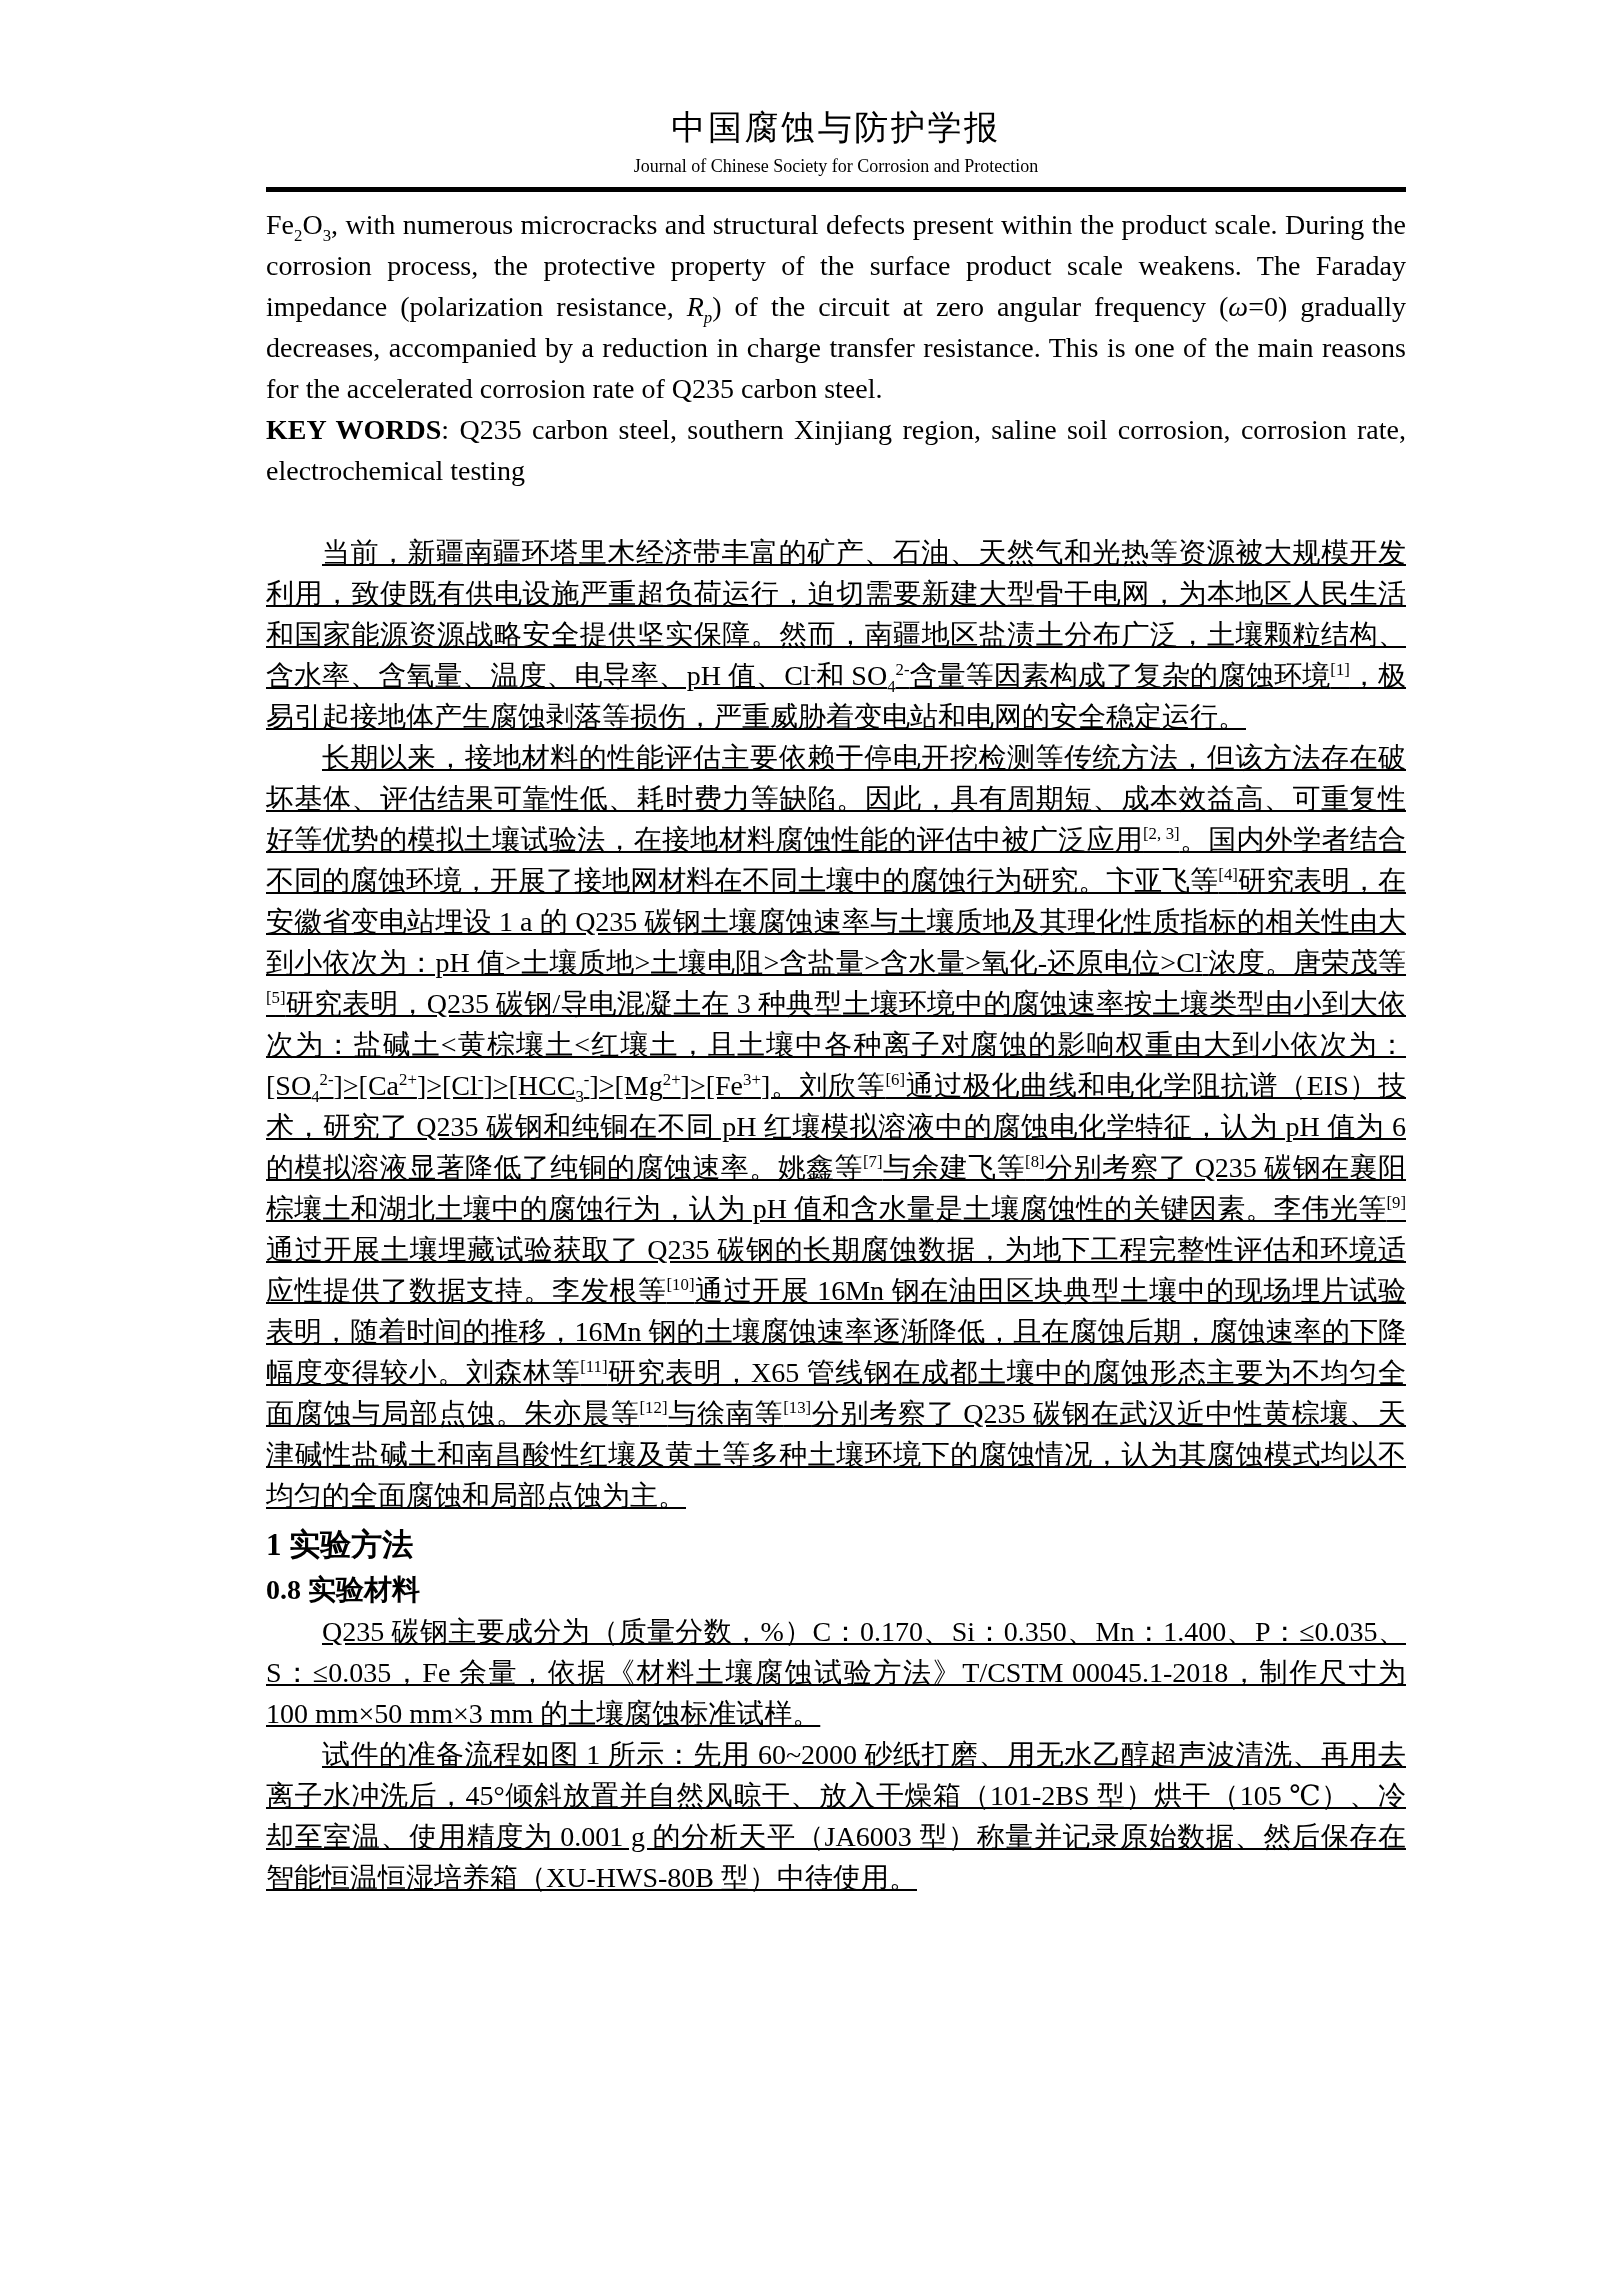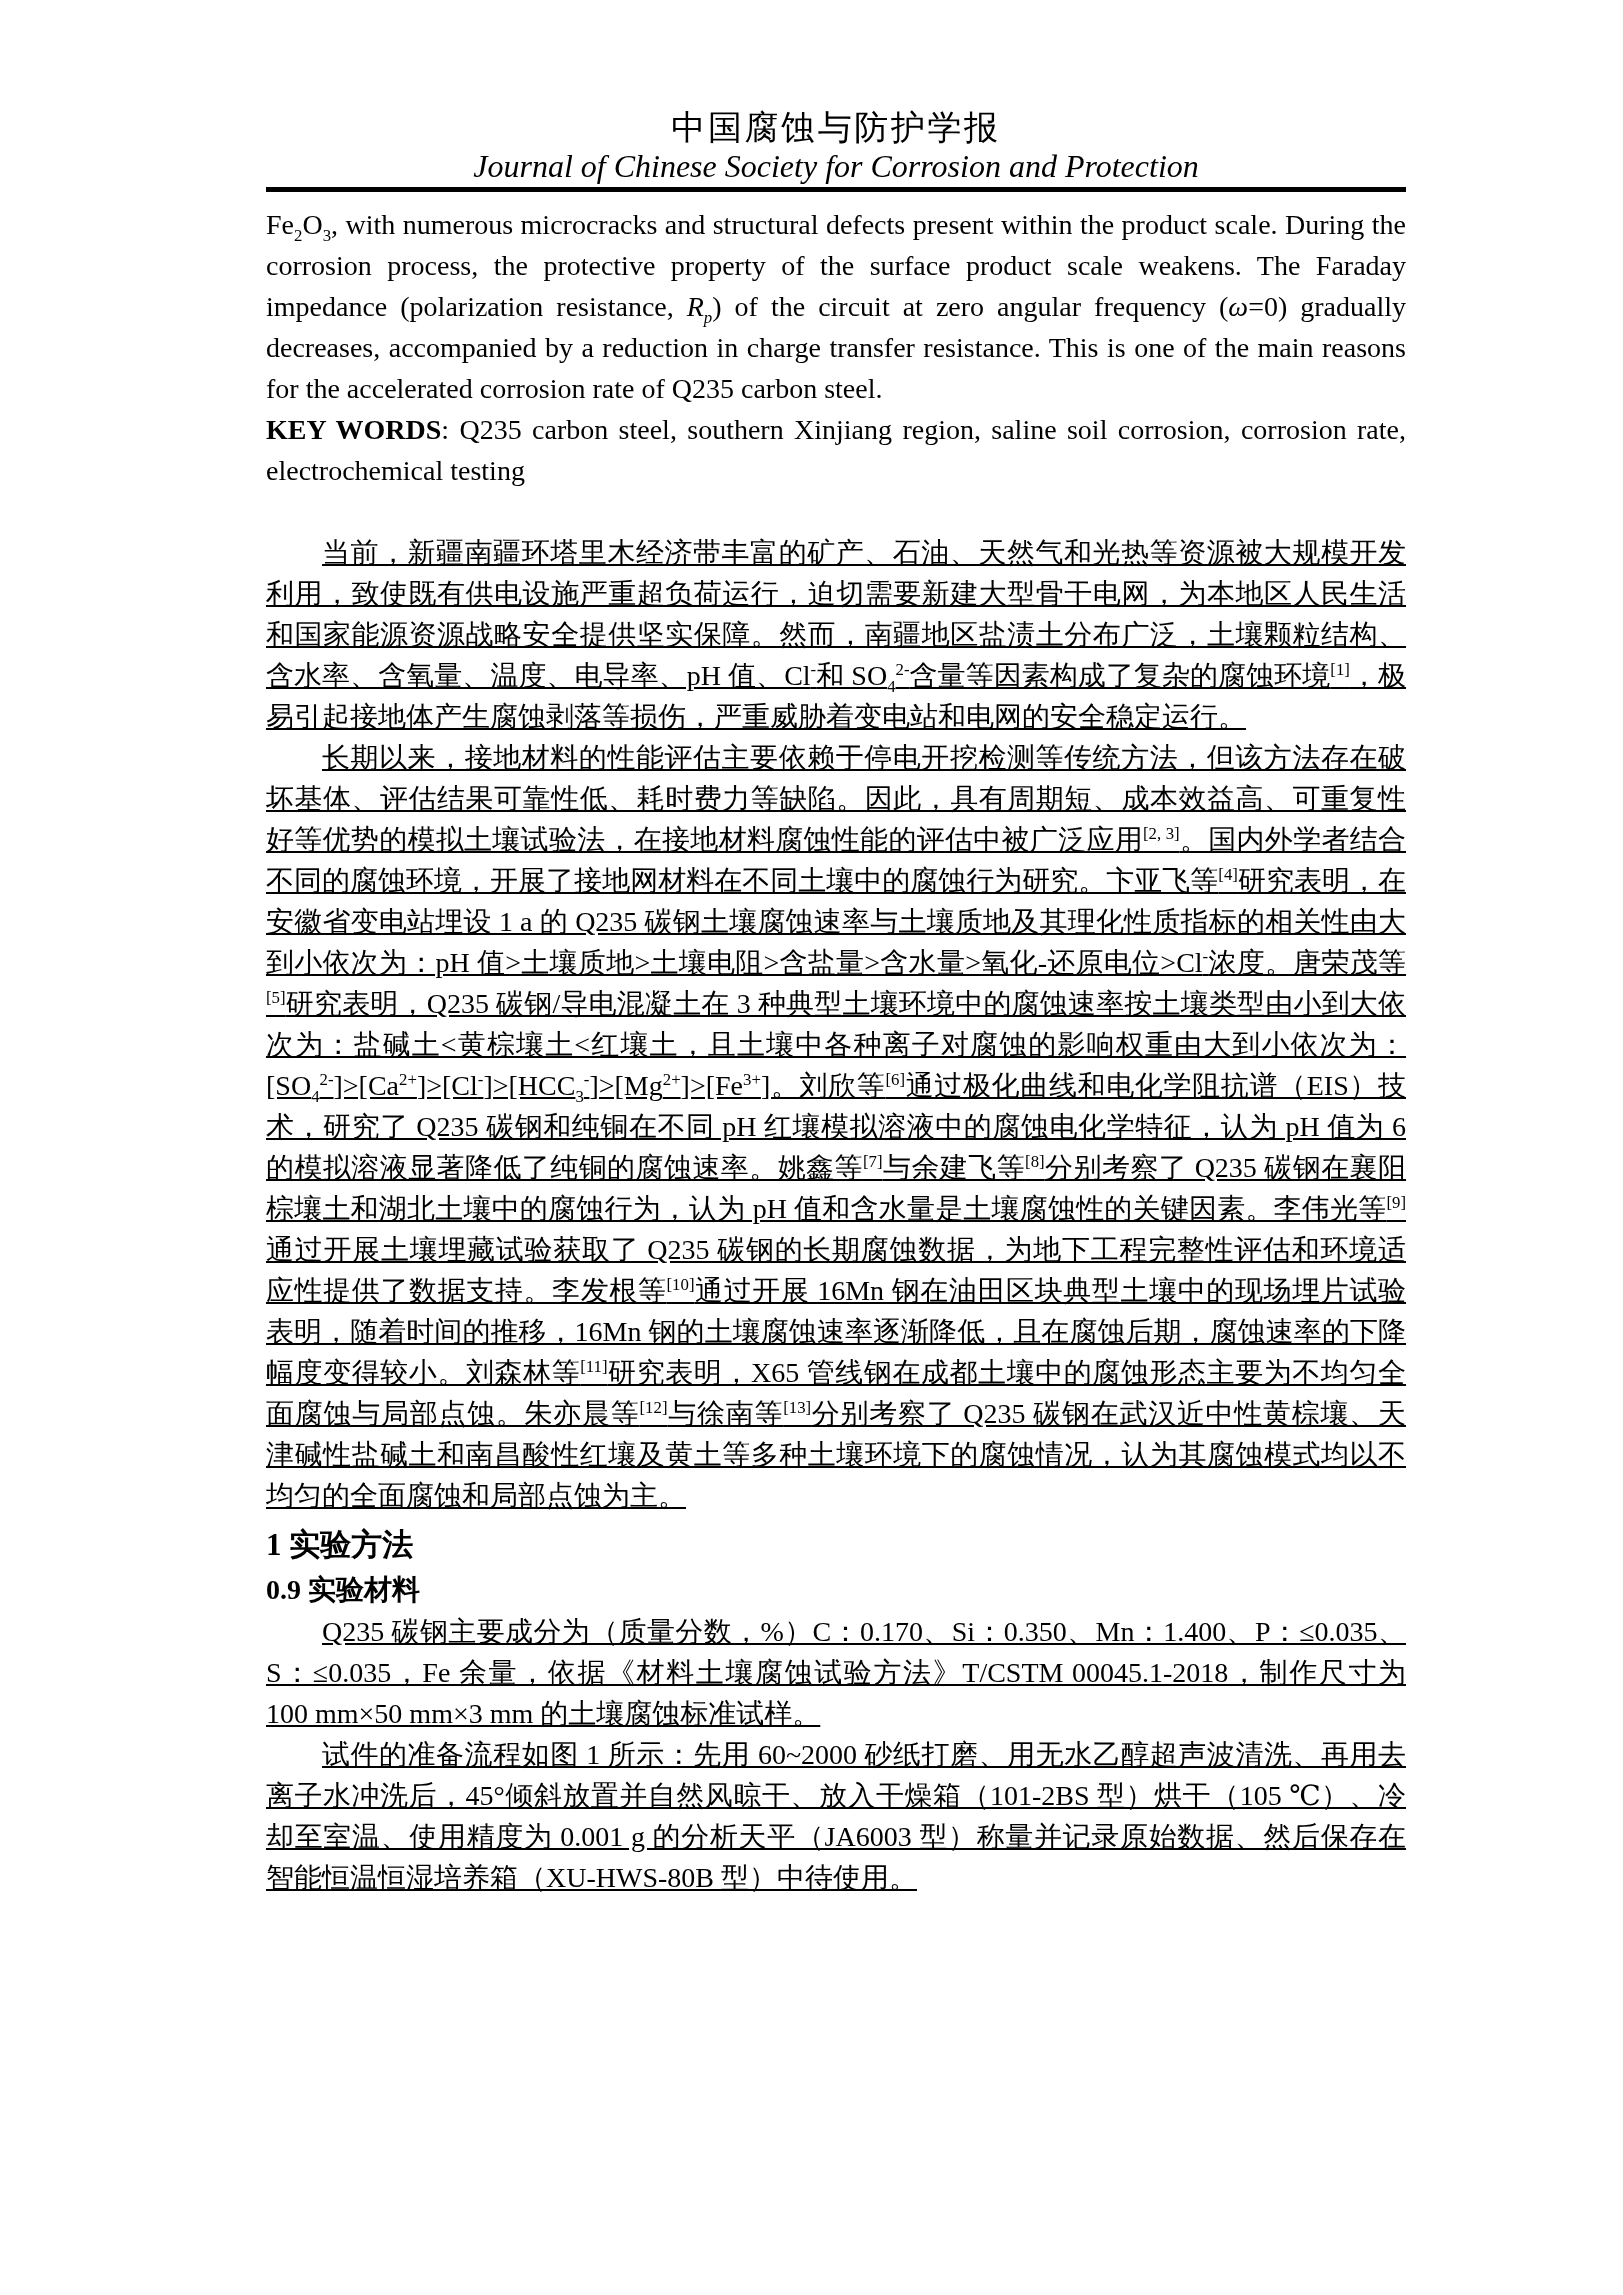--- a/index.html
+++ b/index.html
@@ -29,24 +29,23 @@
     padding-bottom: 6.5px;
   }
   .journal-title-cn {
     font-size: 34px;
     font-weight: 400;
     letter-spacing: 2.6px;
     line-height: 39px;
     margin: 0;
   }
   .journal-title-en {
-    font-size: 32px;
+    font-size: 18px;
     line-height: 30px;
     margin-top: 3.9px;
-    font-style: italic;
   }
   
   .doc-body {
     margin-top: 11.8px;
     font-size: 28px;
     line-height: 41px;
     text-align: justify;
   }
   .para {
     margin: 0;
@@ -81,18 +80,18 @@
     <h1 class="journal-title-cn">中国腐蚀与防护学报</h1>
     <div class="journal-title-en">Journal of Chinese Society for Corrosion and Protection</div>
   </header>
 
   <main class="doc-body">
       <p class="para plain"><span>Fe</span><span class="sub">2</span><span>O</span><span class="sub">3</span><span>, with numerous microcracks and structural defects present within the product scale. During the corrosion process, the protective property of the surface product scale weakens. The Faraday impedance (polarization resistance, </span><span class="i">R</span><span class="i sub">p</span><span>) of the circuit at zero angular frequency (</span><span class="i">ω</span><span>=0) gradually decreases, accompanied by a reduction in charge transfer resistance. This is one of the main reasons for the accelerated corrosion rate of Q235 carbon steel.</span></p>
       <p class="para plain"><span class="b">KEY WORDS</span><span>: Q235 carbon steel, southern Xinjiang region, saline soil corrosion, corrosion rate, electrochemical testing</span></p>
       <p class="para cn gap-top"><span>当前，新疆南疆环塔里木经济带丰富的矿产、石油、天然气和光热等资源被大规模开发利用，致使既有供电设施严重超负荷运行，迫切需要新建大型骨干电网，为本地区人民生活和国家能源资源战略安全提供坚实保障。然而，南疆地区盐渍土分布广泛，土壤颗粒结构、含水率、含氧量、温度、电导率、pH 值、Cl</span><span class="sup">-</span><span>和 SO</span><span class="sub">4</span><span class="sup">2-</span><span>含量等因素构成了复杂的腐蚀环境</span><span class="sup">[1]</span><span>，极易引起接地体产生腐蚀剥落等损伤，严重威胁着变电站和电网的安全稳定运行。</span></p>
       <p class="para cn"><span>长期以来，接地材料的性能评估主要依赖于停电开挖检测等传统方法，但该方法存在破坏基体、评估结果可靠性低、耗时费力等缺陷。因此，具有周期短、成本效益高、可重复性好等优势的模拟土壤试验法，在接地材料腐蚀性能的评估中被广泛应用</span><span class="sup">[2, 3]</span><span>。国内外学者结合不同的腐蚀环境，开展了接地网材料在不同土壤中的腐蚀行为研究。卞亚飞等</span><span class="sup">[4]</span><span>研究表明，在安徽省变电站埋设 1 a 的 Q235 碳钢土壤腐蚀速率与土壤质地及其理化性质指标的相关性由大到小依次为：pH 值&gt;土壤质地&gt;土壤电阻&gt;含盐量&gt;含水量&gt;氧化-还原电位&gt;Cl</span><span class="sup">-</span><span>浓度。唐荣茂等</span><span class="sup">[5]</span><span>研究表明，Q235 碳钢/导电混凝土在 3 种典型土壤环境中的腐蚀速率按土壤类型由小到大依次为：盐碱土&lt;黄棕壤土&lt;红壤土，且土壤中各种离子对腐蚀的影响权重由大到小依次为：[SO</span><span class="sub">4</span><span class="sup">2-</span><span>]&gt;[Ca</span><span class="sup">2+</span><span>]&gt;[Cl</span><span class="sup">-</span><span>]&gt;[HCC</span><span class="sub">3</span><span class="sup">-</span><span>]&gt;[Mg</span><span class="sup">2+</span><span>]&gt;[Fe</span><span class="sup">3+</span><span>]。刘欣等</span><span class="sup">[6]</span><span>通过极化曲线和电化学阻抗谱（EIS）技术，研究了 Q235 碳钢和纯铜在不同 pH 红壤模拟溶液中的腐蚀电化学特征，认为 pH 值为 6 的模拟溶液显著降低了纯铜的腐蚀速率。姚鑫等</span><span class="sup">[7]</span><span>与余建飞等</span><span class="sup">[8]</span><span>分别考察了 Q235 碳钢在襄阳棕壤土和湖北土壤中的腐蚀行为，认为 pH 值和含水量是土壤腐蚀性的关键因素。李伟光等</span><span class="sup">[9]</span><span>通过开展土壤埋藏试验获取了 Q235 碳钢的长期腐蚀数据，为地下工程完整性评估和环境适应性提供了数据支持。李发根等</span><span class="sup">[10]</span><span>通过开展 16Mn 钢在油田区块典型土壤中的现场埋片试验表明，随着时间的推移，16Mn 钢的土壤腐蚀速率逐渐降低，且在腐蚀后期，腐蚀速率的下降幅度变得较小。刘森林等</span><span class="sup">[11]</span><span>研究表明，X65 管线钢在成都土壤中的腐蚀形态主要为不均匀全面腐蚀与局部点蚀。朱亦晨等</span><span class="sup">[12]</span><span>与徐南等</span><span class="sup">[13]</span><span>分别考察了 Q235 碳钢在武汉近中性黄棕壤、天津碱性盐碱土和南昌酸性红壤及黄土等多种土壤环境下的腐蚀情况，认为其腐蚀模式均以不均匀的全面腐蚀和局部点蚀为主。</span></p>
       <p class="para h1"><span>1 实验方法</span></p>
-      <p class="para h2"><span>0.9 实验材料</span></p>
+      <p class="para h2"><span>0.8 实验材料</span></p>
       <p class="para cn"><span>Q235 碳钢主要成分为（质量分数，%）C：0.170、Si：0.350、Mn：1.400、P：≤0.035、S：≤0.035，Fe 余量，依据《材料土壤腐蚀试验方法》T/CSTM 00045.1-2018，制作尺寸为 100 mm×50 mm×3 mm 的土壤腐蚀标准试样。</span></p>
       <p class="para cn"><span>试件的准备流程如图 1 所示：先用 60~2000 砂纸打磨、用无水乙醇超声波清洗、再用去离子水冲洗后，45°倾斜放置并自然风晾干、放入干燥箱（101-2BS 型）烘干（105 ℃）、冷却至室温、使用精度为 0.001 g 的分析天平（JA6003 型）称量并记录原始数据、然后保存在智能恒温恒湿培养箱（XU-HWS-80B 型）中待使用。</span></p>
     </main>
 </div>
 
 
 </body></html>

